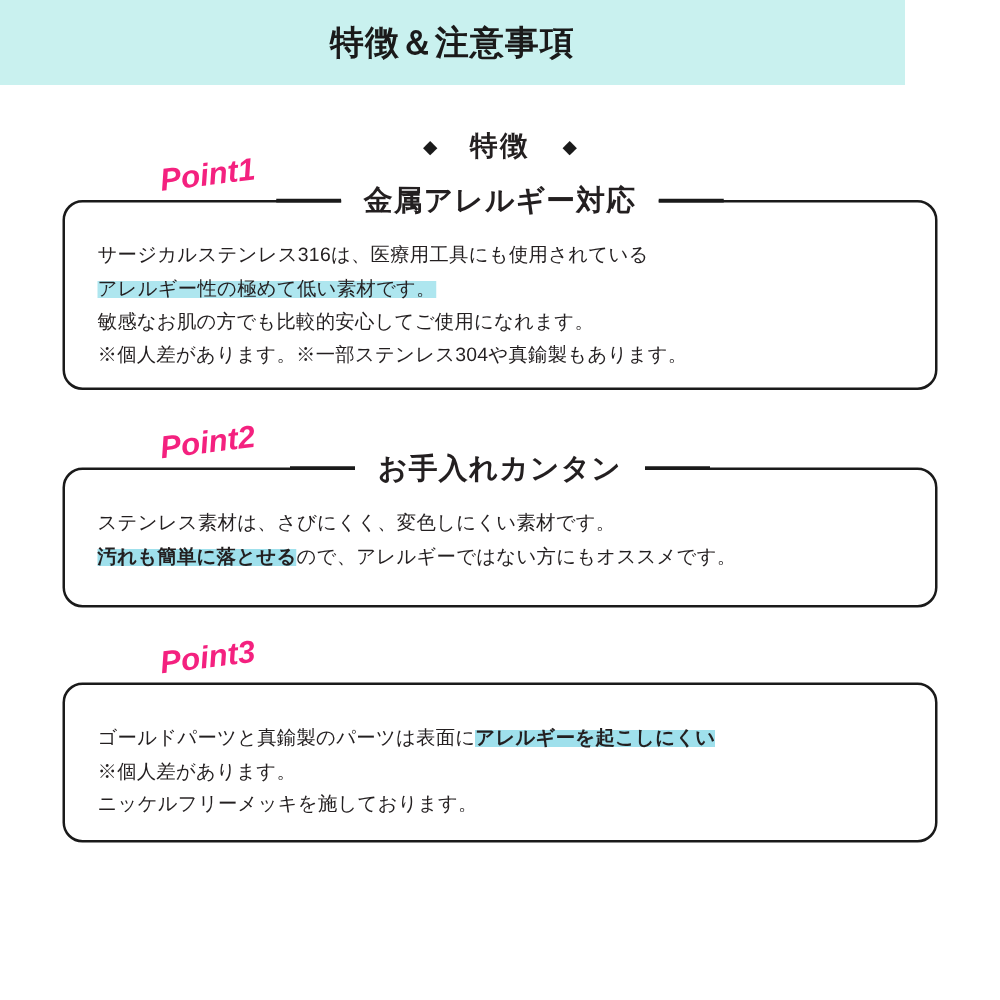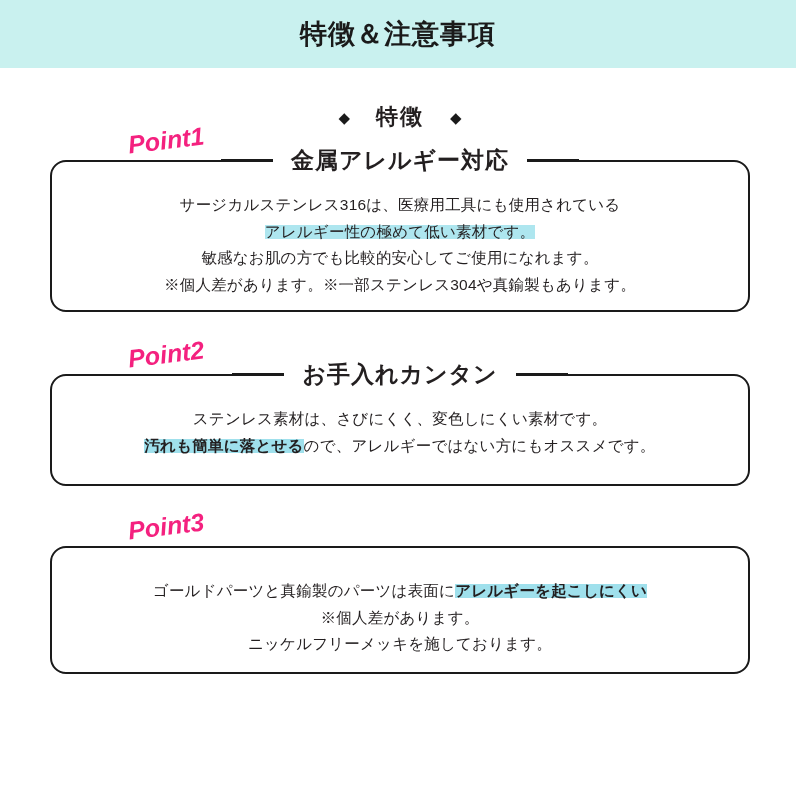--- a/index.html
+++ b/index.html
@@ -11,21 +11,21 @@
     width: 800px;
     height: 800px;
     font-family: "Liberation Sans", sans-serif;
     color: #231f20;
     overflow: hidden;
     position: relative;
   }
 
   
   .banner {
-    width: 796px;
+    width: 724px;
     height: 68px;
     background: #c9f1ef;
     display: flex;
     align-items: center;
     justify-content: center;
     box-sizing: border-box;
   }
   .banner-title {
     font-size: 27px;
     font-weight: bold;
@@ -114,21 +114,20 @@
     background: #1a1a1a;
     width: 52px;
   }
   .title-rule.left { margin-left: 0; }
 
   .body-lines {
     font-size: 15.5px;
     line-height: 1.72;
     letter-spacing: 0.2px;
     color: #231f20;
-    text-align: center;
   }
   .body-lines .ln { display: block; white-space: nowrap; }
 
   .hl {
     background: linear-gradient(transparent 12%, #aee6ef 12%, #aee6ef 92%, transparent 92%);
   }
   .hl-strong {
     background: linear-gradient(transparent 12%, #9fe0ec 12%, #9fe0ec 92%, transparent 92%);
     font-weight: bold;
   }

